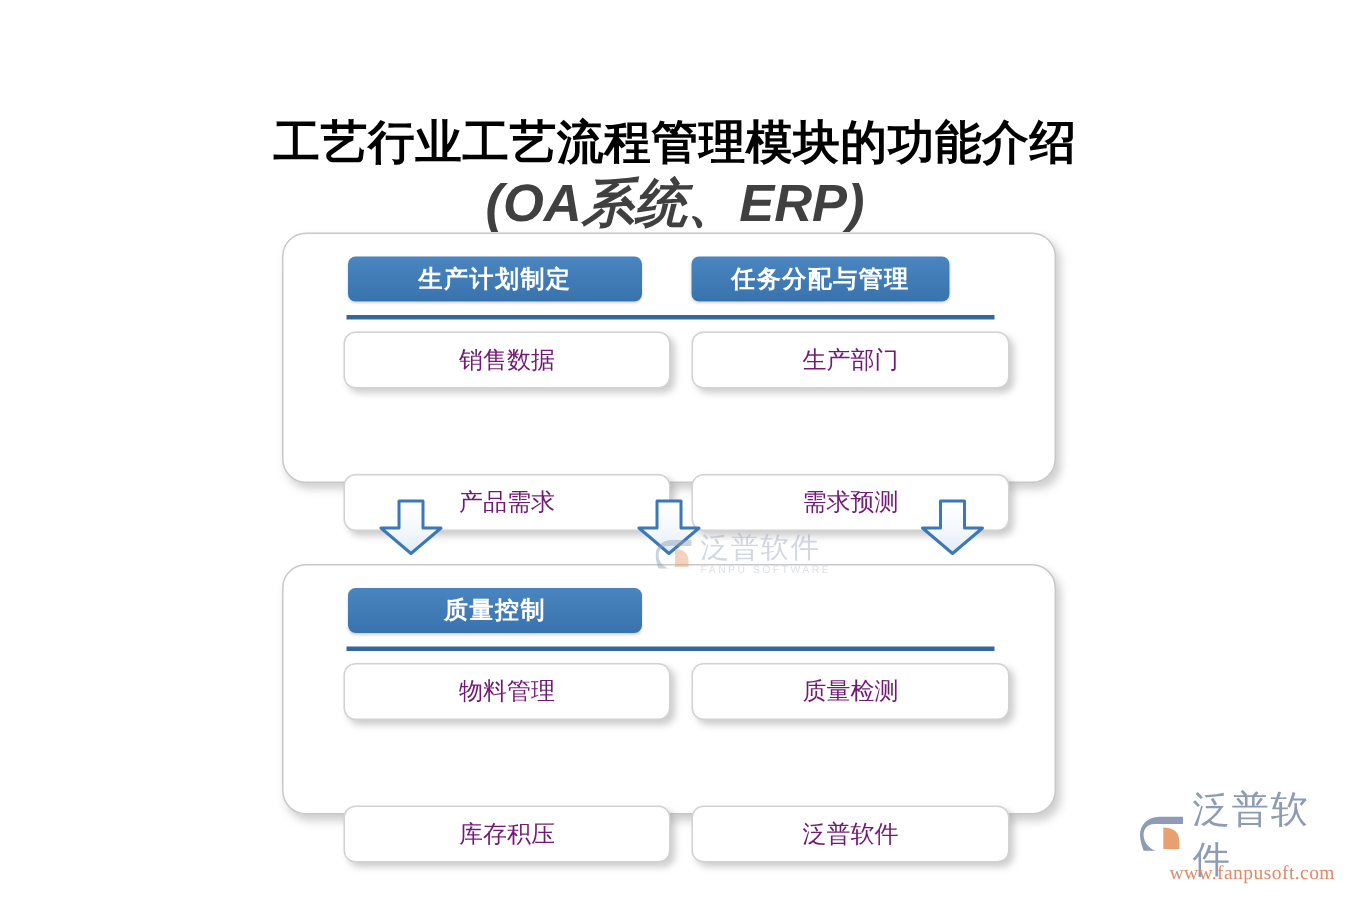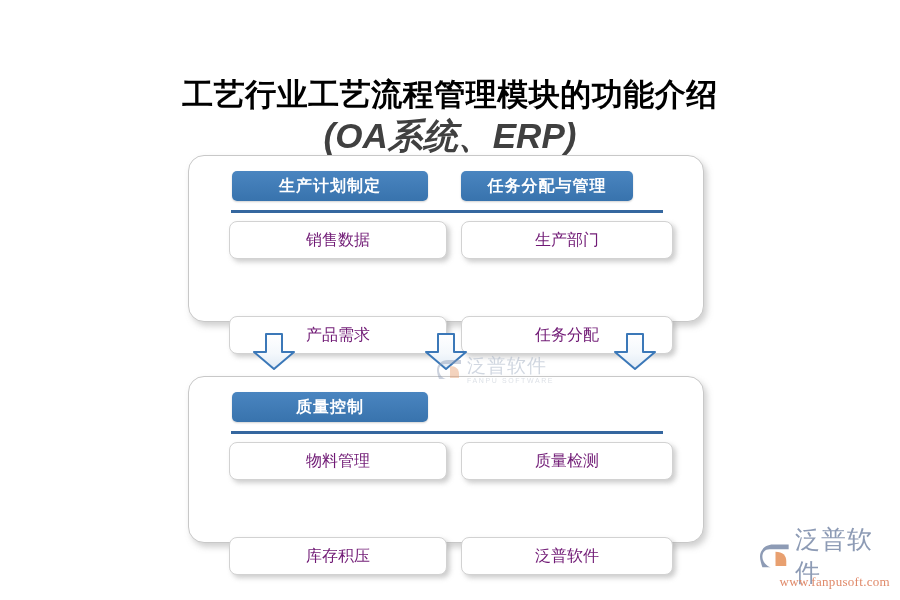--- a/index.html
+++ b/index.html
@@ -211,21 +211,21 @@
     <div class="panel-inner">
       <div class="hdr-row">
         <div class="hdr-pill col-a">生产计划制定</div>
         <div class="hdr-pill col-b">任务分配与管理</div>
       </div>
       <div class="divider"></div>
 
       <div class="item-box col-a row-1">销售数据</div>
       <div class="item-box col-a row-2">产品需求</div>
       <div class="item-box col-b row-1">生产部门</div>
-      <div class="item-box col-b row-2">任务分配</div>
+      <div class="item-box col-b row-2">需求预测</div>
     </div>
   </div>
 
   <div class="arrow" style="left:251px; top:332px;">
     <svg viewBox="0 0 46 40" xmlns="http://www.w3.org/2000/svg">
       <defs>
         <linearGradient id="agL" x1="0" y1="0" x2="0" y2="1">
           <stop offset="0%" stop-color="#ffffff"></stop>
           <stop offset="55%" stop-color="#f4f8fc"></stop>
           <stop offset="100%" stop-color="#dfeaf5"></stop>

